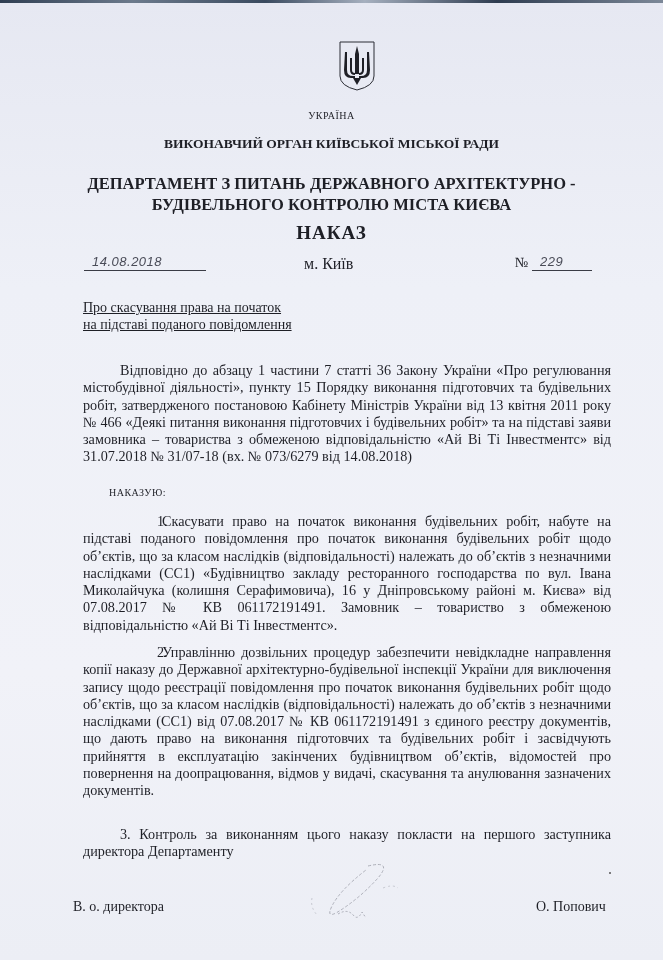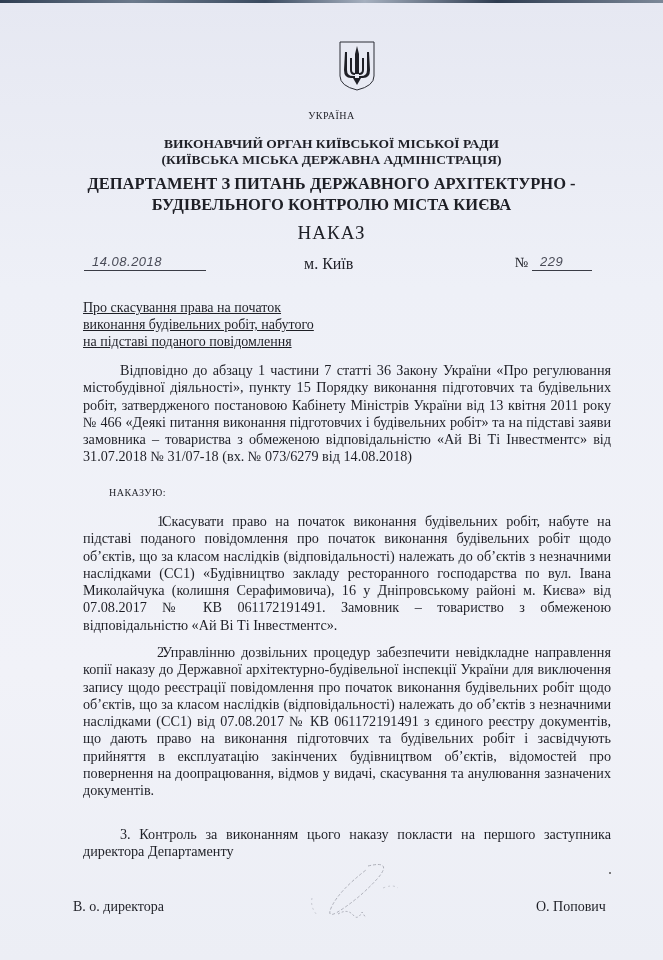--- a/index.html
+++ b/index.html
@@ -68,21 +68,21 @@
       line-height: 21px;
     }
     .dept1 { top: 173px; }
     .dept2 { top: 194px; }
     .doc-type {
       position: absolute;
       left: 0;
       width: 663px;
       top: 222px;
       text-align: center;
-      font-weight: normal;
+      font-weight: bold;
       font-size: 19px;
       letter-spacing: 1px;
     }
     .date-line {
       position: absolute;
       left: 84px;
       top: 270px;
       width: 122px;
       border-bottom: 1px solid #3a3c45;
     }
@@ -195,39 +195,37 @@
     <path d="M7 12 L9 12 L9 30 Q9 36 15 36 L17 36 L17 38 L13 38 Q6 38 6 30 Z" fill="#1e1f26"></path>
     <path d="M31 12 L29 12 L29 30 Q29 36 23 36 L21 36 L21 38 L25 38 Q32 38 32 30 Z" fill="#1e1f26"></path>
     <path d="M12 18 L14 18 L14 30 Q14 33 17 33 L17 35 Q12 35 12 30 Z" fill="#1e1f26"></path>
     <path d="M26 18 L24 18 L24 30 Q24 33 21 33 L21 35 Q26 35 26 30 Z" fill="#1e1f26"></path>
     <path d="M15 38 L19 45 L23 38 Z" fill="#1e1f26"></path>
   </svg>
 
   <div class="country">УКРАЇНА</div>
 
   <div class="org org1">ВИКОНАВЧИЙ ОРГАН КИЇВСЬКОЇ МІСЬКОЇ РАДИ</div>
-  <div class="org org2">(КИЇВСЬКА МІСЬКА ДЕРЖАВНА АДМІНІСТРАЦІЯ)</div>
 
   <div class="dept dept1">ДЕПАРТАМЕНТ З ПИТАНЬ ДЕРЖАВНОГО АРХІТЕКТУРНО -</div>
   <div class="dept dept2">БУДІВЕЛЬНОГО КОНТРОЛЮ МІСТА КИЄВА</div>
 
   <div class="doc-type">НАКАЗ</div>
 
   <div class="date-line"></div>
   <div class="date-text handwritten">14.08.2018</div>
 
   <div class="city">м. Київ</div>
 
   <div class="num-label">№</div>
   <div class="num-line"></div>
   <div class="num-text handwritten">229</div>
 
   <div class="subject">
     <div>Про скасування права на початок</div>
-    <div>виконання будівельних робіт, набутого</div>
     <div>на підставі поданого повідомлення</div>
   </div>
 
   <div class="para para-basis">Відповідно до абзацу 1 частини 7 статті 36 Закону України «Про регулювання містобудівної діяльності», пункту 15 Порядку виконання підготовчих та будівельних робіт, затвердженого постановою Кабінету Міністрів України від 13 квітня 2011 року № 466 «Деякі питання виконання підготовчих і будівельних робіт» та на підставі заяви замовника – товариства з обмеженою відповідальністю «Ай Ві Ті Інвестментс» від 31.07.2018 № 31/07-18 (вх. № 073/6279 від 14.08.2018)</div>
 
   <div class="order-word">НАКАЗУЮ:</div>
 
   <div class="para para-1">
     <span class="item-num">1.</span><span>Скасувати право на початок виконання будівельних робіт, набуте на підставі поданого повідомлення про початок виконання будівельних робіт щодо об’єктів, що за класом наслідків (відповідальності) належать до об’єктів з незначними наслідками (СС1) «Будівництво закладу ресторанного господарства по вул. Івана Миколайчука (колишня Серафимовича), 16 у Дніпровському районі м. Києва» від 07.08.2017 № КВ 061172191491. Замовник – товариство з обмеженою відповідальністю «Ай Ві Ті Інвестментс».</span>
   </div>

